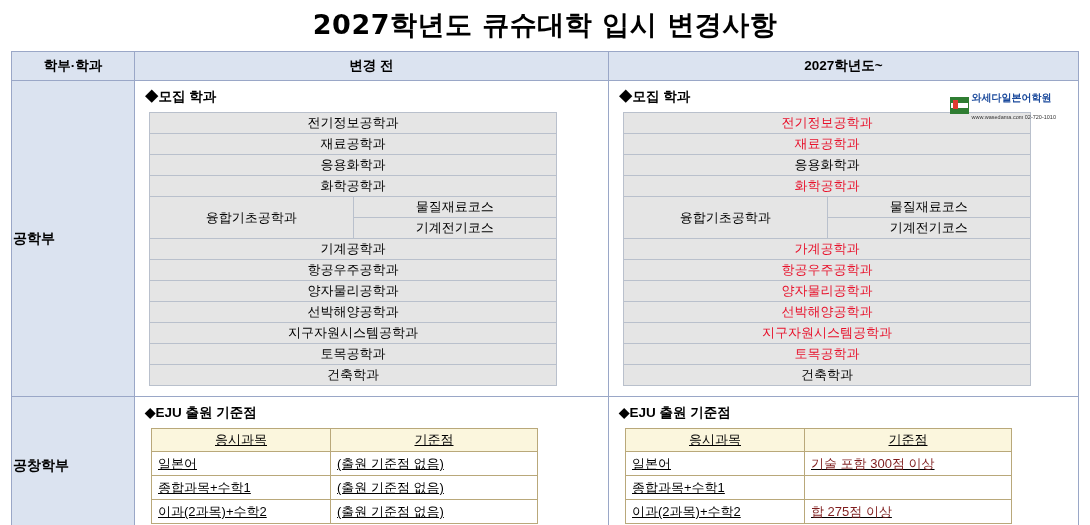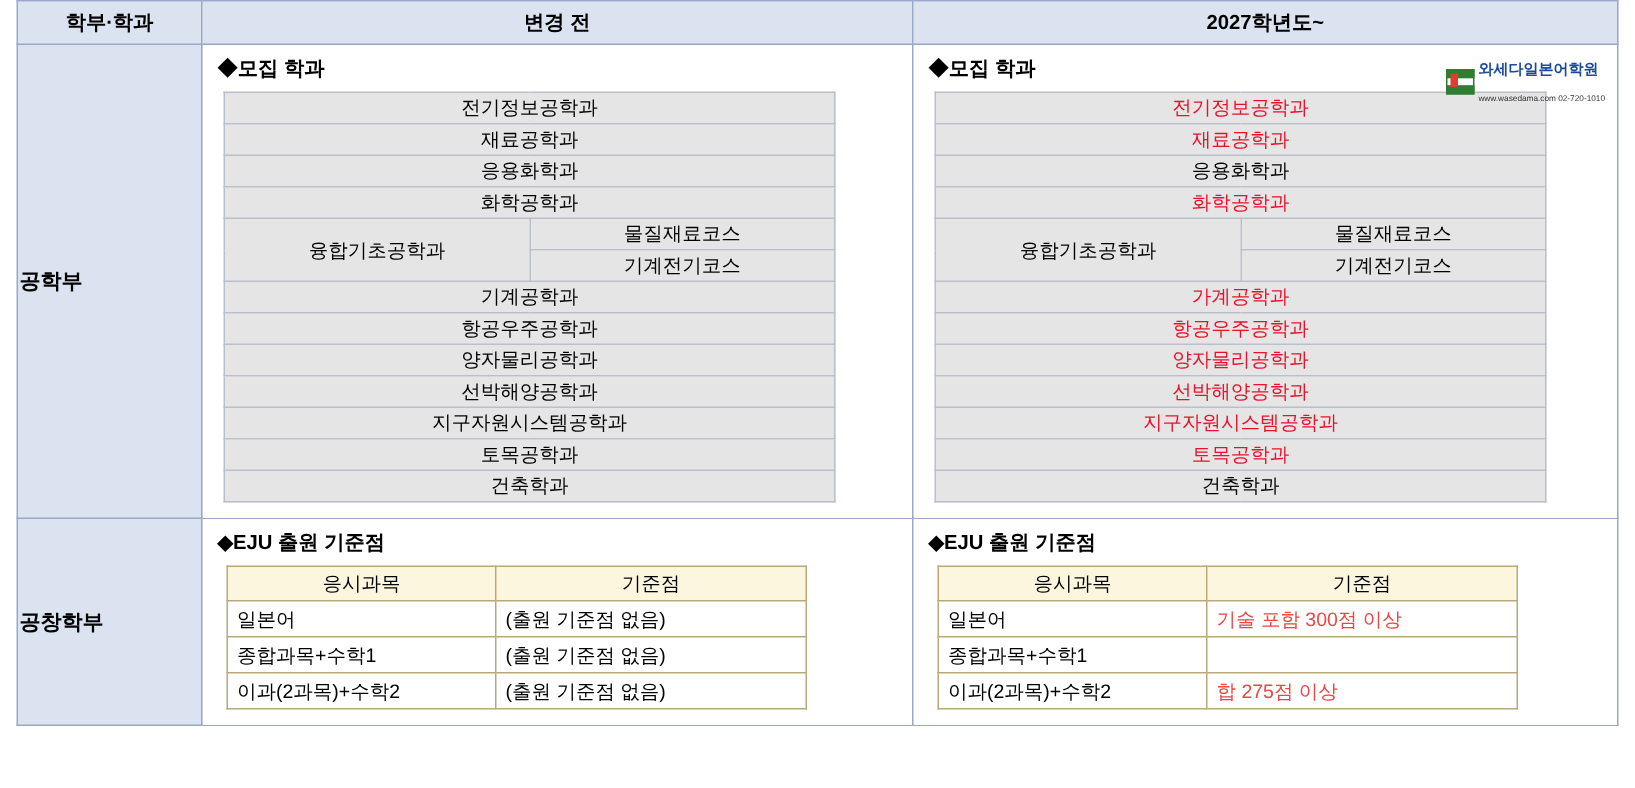--- a/index.html
+++ b/index.html
@@ -88,20 +88,21 @@
   .sub-left { width: 248px; }
   .sub-right { width: 160px; }
   .merge-cell { vertical-align: middle !important; font-family: Liberation Serif, serif; }
 
   table.eju {
     border-collapse: collapse;
     table-layout: fixed;
     width: 368px;
     margin-left: 8px;
     margin-top: 2px;
+    text-decoration: underline;
   }
   table.eju th {
     border: 1px solid #b9a87a;
     background: #fbf6dd;
     font-size: 13px;
     font-weight: normal;
     height: 20px;
     text-align: center;
     padding: 1px 4px;
   }
@@ -109,25 +110,25 @@
     border: 1px solid #b9a87a;
     font-size: 13px;
     height: 21px;
     padding: 1px 6px;
     background: #ffffff;
     white-space: nowrap;
     vertical-align: middle;
   }
   .eju-c1 { width: 170px; }
   .eju-c2 { width: 198px; }
-  td.eju-red { color: #ef4444; }
+  td.eju-red { color: #7f1d1d; }
 
   .logo {
     position: absolute;
-    right: 8px;
+    right: 22px;
     top: 6px;
     display: flex;
     align-items: center;
     gap: 3px;
   }
   .logo-mark {
     display: inline-block;
     width: 17px;
     height: 15px;
     background:
@@ -154,20 +155,21 @@
     color: #333;
     white-space: nowrap;
     letter-spacing: 0px;
   }
 </style>
 </head>
 <body>
 
 <div class="page">
 
+  <div class="title">2027학년도 큐슈대학 입시 변경사항</div>
 
   <table class="main">
     <tbody>
       <tr>
         <td class="hdr" style="width:122px">학부·학과</td>
         <td class="hdr" style="width:473px">변경 전</td>
         <td class="hdr">2027학년도~</td>
       </tr>
 
       <tr>

